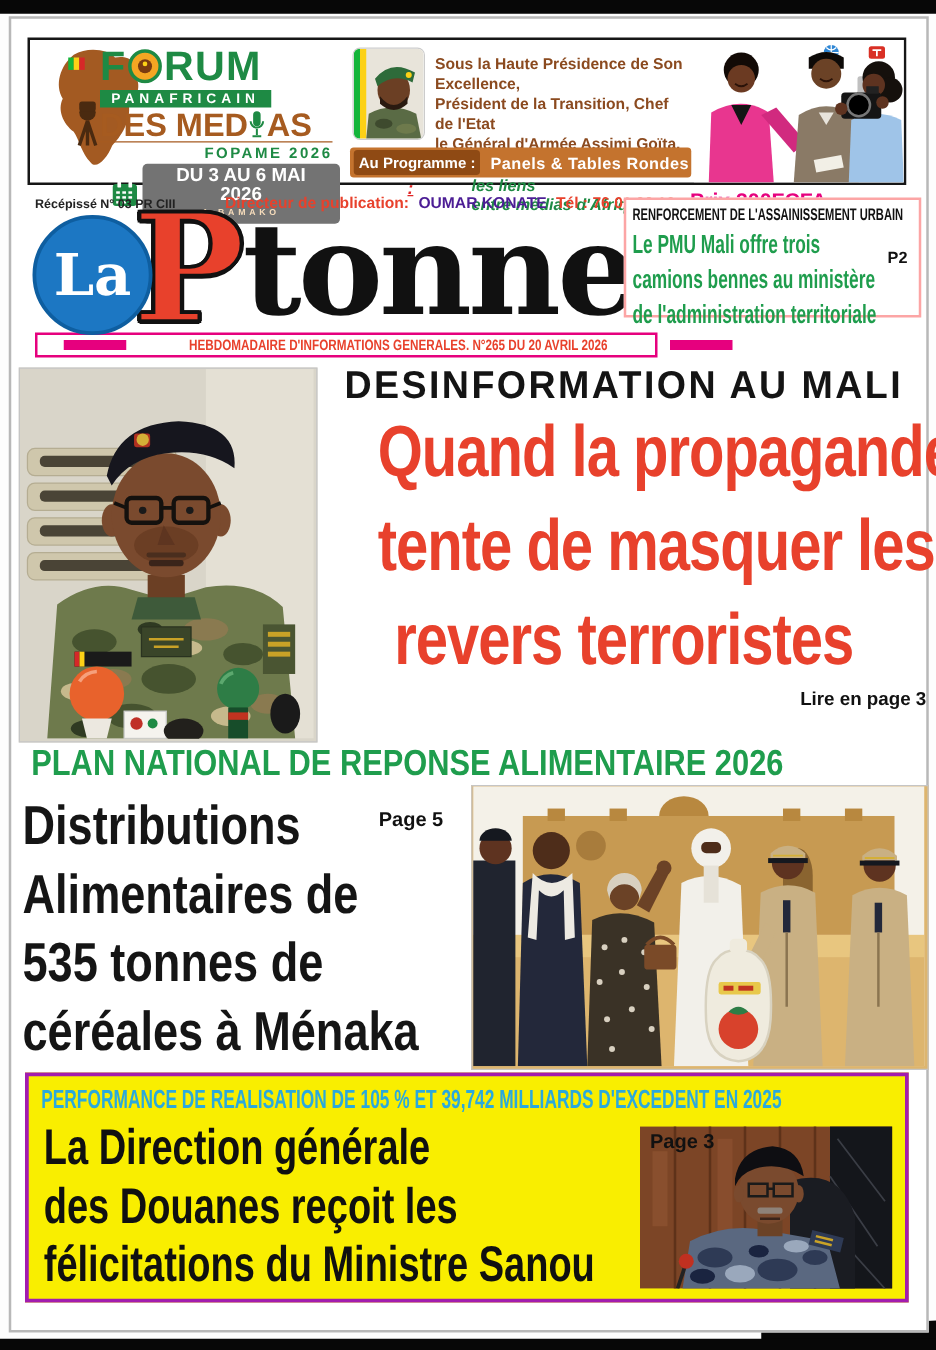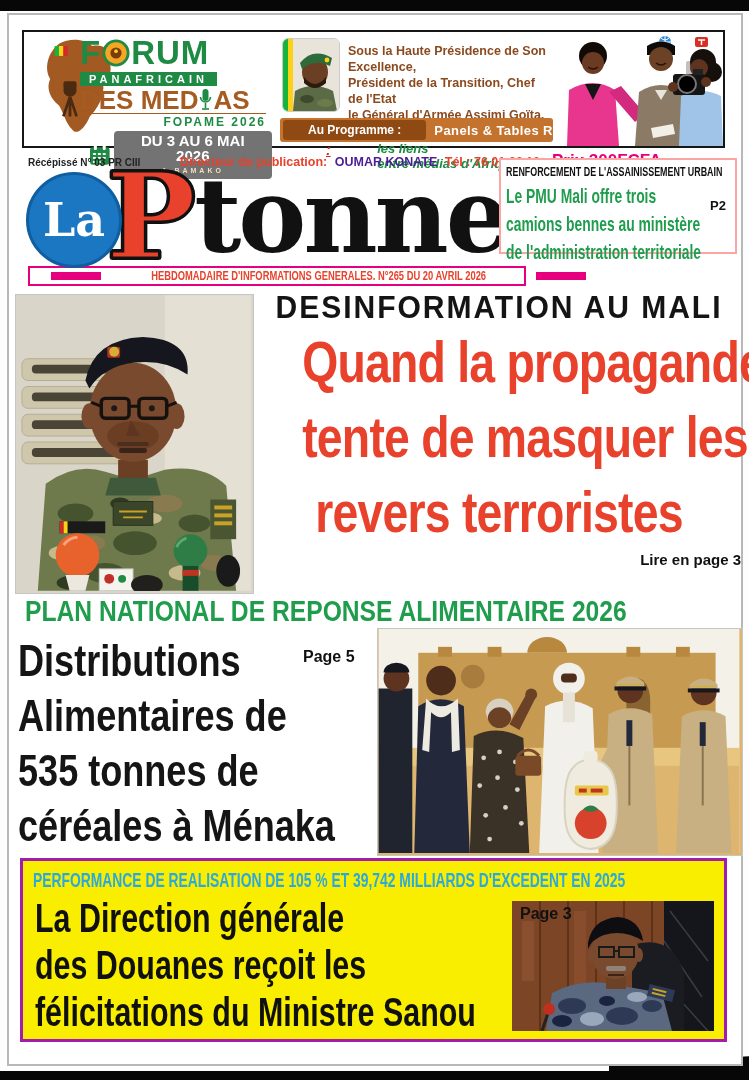--- a/index.html
+++ b/index.html
@@ -25,21 +25,21 @@
   .date-box{background:#737373;color:#fff;border-radius:4px;padding:2px 10px 1px;font-weight:bold;font-size:15px;line-height:15px;text-align:center;}
   .date-loc{font-size:7px;letter-spacing:3px;color:#F6DCBB;font-weight:bold;}
   .patro{flex:1;position:relative;padding:6px 4px 0 6px;}
   .pat-row{display:flex;gap:8px;}
   .portrait{width:56px;height:72px;border-radius:6px;overflow:hidden;flex:none;border:1px solid #ccc;}
   .pat-text{color:#8B4A1F;font-weight:bold;font-size:12.5px;line-height:16px;padding-top:5px;}
   .theme-row{display:flex;gap:6px;margin:3px 0 0 44px;}
   .theme-label{color:#E02424;font-weight:bold;font-style:italic;font-size:14px;text-decoration:underline;}
   .theme-text{color:#1E8A44;font-weight:bold;font-style:italic;font-size:13px;line-height:15px;}
   .program-bar{position:absolute;left:4px;right:2px;bottom:4px;background:#C4732E;border-radius:3px;display:flex;align-items:center;height:24px;}
-  .program-label{background:#8F4A14;color:#fff;font-weight:bold;font-size:12px;padding:3px 25px;border-radius:3px;margin:0 8px 0 3px;white-space:nowrap;}
+  .program-label{background:#8F4A14;color:#fff;font-weight:bold;font-size:12px;padding:3px 4px;border-radius:3px;margin:0 8px 0 3px;white-space:nowrap;}
   .program-text{color:#fff;font-weight:bold;font-size:13px;letter-spacing:.4px;white-space:nowrap;}
   .journos{width:168px;position:relative;}
 
   
   .mast-row{left:28px;top:151px;width:700px;display:flex;align-items:baseline;}
   .receipt{font-size:10px;color:#222;width:152px;font-weight:bold;}
   .director{font-size:12.5px;white-space:nowrap;}
   .dir-label{color:#E8412C;font-weight:bold;}
   .dir-name{color:#4c1d95;font-weight:bold;margin-left:4px;}
   .dir-phone{color:#E8412C;font-weight:bold;margin-left:4px;}

